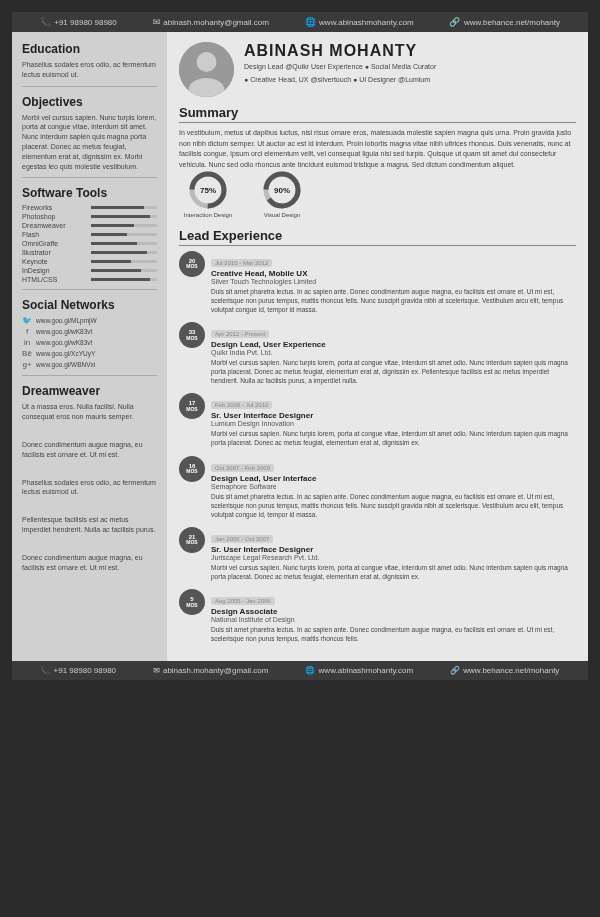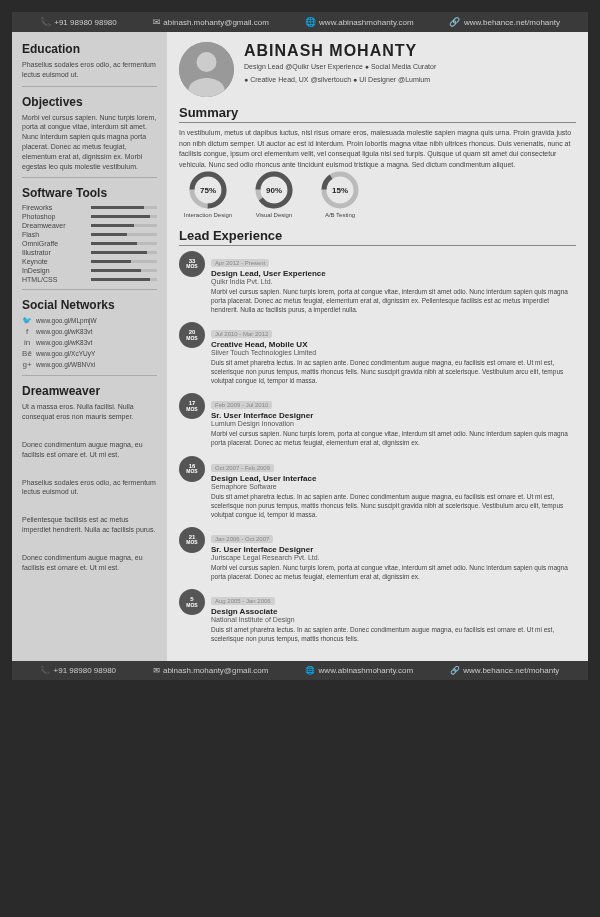--- a/index.html
+++ b/index.html
@@ -157,21 +157,21 @@
       margin-top: 8px;
     }
     .summary-text {
       font-size: 7px;
       color: #444;
       line-height: 1.5;
     }
     
     .specialties-grid {
       display: flex;
-      gap: 8px;
+      gap: 16px;
       flex-wrap: wrap;
       margin-bottom: 6px;
     }
     .specialty-item {
       display: flex;
       flex-direction: column;
       align-items: center;
       width: 58px;
     }
     .donut-container {
@@ -422,61 +422,50 @@
     <div class="donut-container">
       <svg width="40" height="40" viewBox="0 0 40 40">
         <circle cx="20" cy="20" r="16" fill="none" stroke="#bbb" stroke-width="5"></circle>
         <circle cx="20" cy="20" r="16" fill="none" stroke="#555" stroke-width="5" stroke-dasharray="90.47786842338604 10.053096491487338" stroke-dashoffset="25.132741228718345" transform="rotate(-90 20 20)"></circle>
       </svg>
       <span class="donut-label">90%</span>
     </div>
     <span class="specialty-name">Visual
 Design</span>
   </div>
-          <div class="specialty-item">
-    <div class="donut-container">
-      <svg width="40" height="40" viewBox="0 0 40 40">
-        <circle cx="20" cy="20" r="16" fill="none" stroke="#bbb" stroke-width="5"></circle>
-        <circle cx="20" cy="20" r="16" fill="none" stroke="#555" stroke-width="5" stroke-dasharray="15.079644737231007 85.45132017764237" stroke-dashoffset="25.132741228718345" transform="rotate(-90 20 20)"></circle>
-      </svg>
-      <span class="donut-label">15%</span>
-    </div>
-    <span class="specialty-name">A/B
-Testing</span>
-  </div>
         </div>
 
       <div class="section-header">Lead Experience</div>
       <div id="work-container">
+          <div class="work-item">
+    <div class="work-badge">
+      <span>20</span>
+      <span style="font-size:5px">MOS</span>
+    </div>
+    <div class="work-details">
+      <div class="work-date">Jul 2010 - Mar 2012</div>
+      <div class="work-title">Creative Head, Mobile UX</div>
+      <div class="work-company">Silver Touch Technologies Limited</div>
+      <p class="work-desc">Duis sit amet pharetra lectus. In ac sapien ante. Donec condimentum augue magna, eu facilisis est ornare et. Ut mi est, scelerisque non purus tempus, mattis rhoncus felis. Nunc suscipit gravida nibh at scelerisque. Vestibulum arcu elit, tempus volutpat congue id, tempor id massa.</p>
+    </div>
+  </div>
           <div class="work-item">
     <div class="work-badge">
       <span>33</span>
       <span style="font-size:5px">MOS</span>
     </div>
     <div class="work-details">
       <div class="work-date">Apr 2012 - Present</div>
       <div class="work-title">Design Lead, User Experience</div>
       <div class="work-company">Quikr India Pvt. Ltd.</div>
       <p class="work-desc">Morbi vel cursus sapien. Nunc turpis lorem, porta at congue vitae, interdum sit amet odio. Nunc interdum sapien quis magna porta placerat. Donec ac metus feugiat, elementum erat at, dignissim ex. Pellentesque facilisis est ac metus imperdiet hendrerit. Nulla ac facilisis purus, a imperdiet nulla.</p>
     </div>
   </div>
           <div class="work-item">
     <div class="work-badge">
-      <span>20</span>
-      <span style="font-size:5px">MOS</span>
-    </div>
-    <div class="work-details">
-      <div class="work-date">Jul 2010 - Mar 2012</div>
-      <div class="work-title">Creative Head, Mobile UX</div>
-      <div class="work-company">Silver Touch Technologies Limited</div>
-      <p class="work-desc">Duis sit amet pharetra lectus. In ac sapien ante. Donec condimentum augue magna, eu facilisis est ornare et. Ut mi est, scelerisque non purus tempus, mattis rhoncus felis. Nunc suscipit gravida nibh at scelerisque. Vestibulum arcu elit, tempus volutpat congue id, tempor id massa.</p>
-    </div>
-  </div>
-          <div class="work-item">
-    <div class="work-badge">
       <span>17</span>
       <span style="font-size:5px">MOS</span>
     </div>
     <div class="work-details">
       <div class="work-date">Feb 2009 - Jul 2010</div>
       <div class="work-title">Sr. User Interface Designer</div>
       <div class="work-company">Lumium Design Innovation</div>
       <p class="work-desc">Morbi vel cursus sapien. Nunc turpis lorem, porta at congue vitae, interdum sit amet odio. Nunc interdum sapien quis magna porta placerat. Donec ac metus feugiat, elementum erat at, dignissim ex.</p>
     </div>
   </div>

